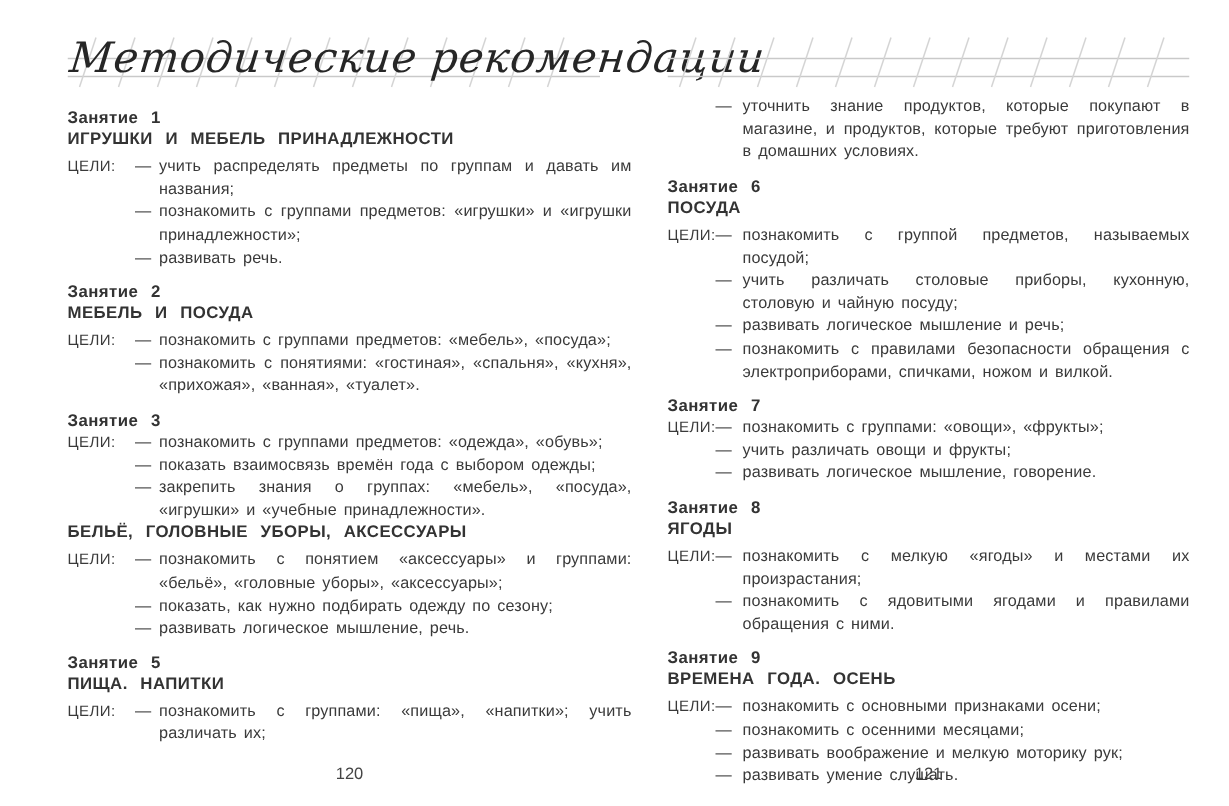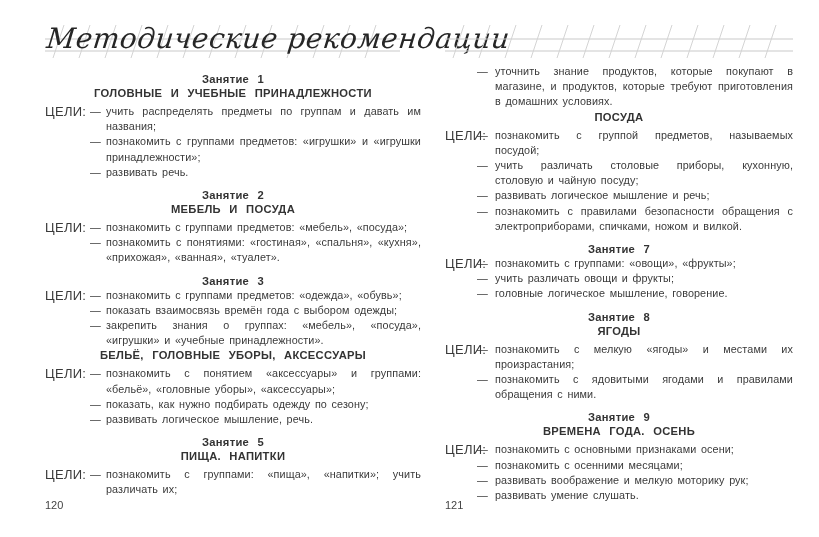--- a/index.html
+++ b/index.html
@@ -27,53 +27,54 @@
     font-weight: normal;
     color: #262626;
     white-space: nowrap;
     transform: skewX(-6deg);
     transform-origin: left bottom;
     letter-spacing: 0.5px;
   }
 
   .s-label, .s-title {
     margin: 0;
-    text-align: center;
+    text-align: left;
     font-weight: bold;
     font-size: 11.2px;
     line-height: 14px;
     letter-spacing: 0.3px;
     word-spacing: 5px;
     color: #333333;
   }
   .s-label { margin-top: 8px; }
   .s-title { margin-bottom: 4px; }
 
   .goals { position: relative; font-size: 10.8px; line-height: 15.2px; }
   .page-left  .goals { padding-left: 45px; }
   .page-right .goals { padding-left: 32px; }
 
   .goals-label {
     position: absolute; left: 0; top: 0;
-    font-size: 13px; line-height: 15.2px;
+    font-size: 10px; line-height: 15.2px;
     letter-spacing: 0.3px;
   }
 
   .goal { display: flex; }
   .goal .dash { flex: 0 0 16px; }
   .page-right .goal .dash { flex-basis: 18px; }
   .goal .g-text {
     flex: 1; margin: 0;
     text-align: justify;
     word-spacing: 1.5px;
     letter-spacing: 0.1px;
   }
 
   .page-number {
-    position: absolute; bottom: 12px; left: 0; right: 0;
+    position: absolute; bottom: 1px; left: 0; right: 0;
+    text-align: center;
     font-size: 11px;
     color: #444444;
   }
 </style>
 </head>
 <body>
 
 <div class="spread">
 
   <div class="page page-left">
@@ -94,21 +95,21 @@
           <line x1="242" y1="38" x2="253" y2="5" stroke="#d4d4d4" stroke-width="1"></line>
           <line x1="268" y1="38" x2="279" y2="5" stroke="#d4d4d4" stroke-width="1"></line>
           <line x1="294" y1="38" x2="305" y2="5" stroke="#d4d4d4" stroke-width="1"></line>
           <line x1="320" y1="38" x2="331" y2="5" stroke="#d4d4d4" stroke-width="1"></line>
         </svg>
       <div class="script-title">Методические рекомендации</div>
     </div>
 
     <div class="section">
       <h3 class="s-label">Занятие 1</h3>
-      <h4 class="s-title">ГОЛОВНЫЕ И УЧЕБНЫЕ ПРИНАДЛЕЖНОСТИ</h4>
+      <h4 class="s-title">ИГРУШКИ И МЕБЕЛЬ ПРИНАДЛЕЖНОСТИ</h4>
       <div class="goals">
         <span class="goals-label">ЦЕЛИ:</span>
         <div class="goal">
           <span class="dash">—</span>
           <p class="g-text">учить распределять предметы по группам и давать им названия;</p>
         </div>
         <div class="goal">
           <span class="dash">—</span>
           <p class="g-text">познакомить с группами предметов: «игрушки» и «игрушки принадлежности»;</p>
         </div>
@@ -211,20 +212,21 @@
     </div>
 
     <div class="goals">
       <div class="goal">
         <span class="dash">—</span>
         <p class="g-text">уточнить знание продуктов, которые покупают в магазине, и продуктов, которые требуют приготовления в домашних условиях.</p>
       </div>
     </div>
 
     <div class="section">
+      <h3 class="s-label">Занятие 6</h3>
       <h4 class="s-title">ПОСУДА</h4>
       <div class="goals">
         <span class="goals-label">ЦЕЛИ:</span>
         <div class="goal">
           <span class="dash">—</span>
           <p class="g-text">познакомить с группой предметов, называемых посудой;</p>
         </div>
         <div class="goal">
           <span class="dash">—</span>
           <p class="g-text">учить различать столовые приборы, кухонную, столовую и чайную посуду;</p>
@@ -247,21 +249,21 @@
         <div class="goal">
           <span class="dash">—</span>
           <p class="g-text">познакомить с группами: «овощи», «фрукты»;</p>
         </div>
         <div class="goal">
           <span class="dash">—</span>
           <p class="g-text">учить различать овощи и фрукты;</p>
         </div>
         <div class="goal">
           <span class="dash">—</span>
-          <p class="g-text">головные логическое мышление, говорение.</p>
+          <p class="g-text">развивать логическое мышление, говорение.</p>
         </div>
       </div>
     </div>
 
     <div class="section">
       <h3 class="s-label">Занятие 8</h3>
       <h4 class="s-title">ЯГОДЫ</h4>
       <div class="goals">
         <span class="goals-label">ЦЕЛИ:</span>
         <div class="goal">

